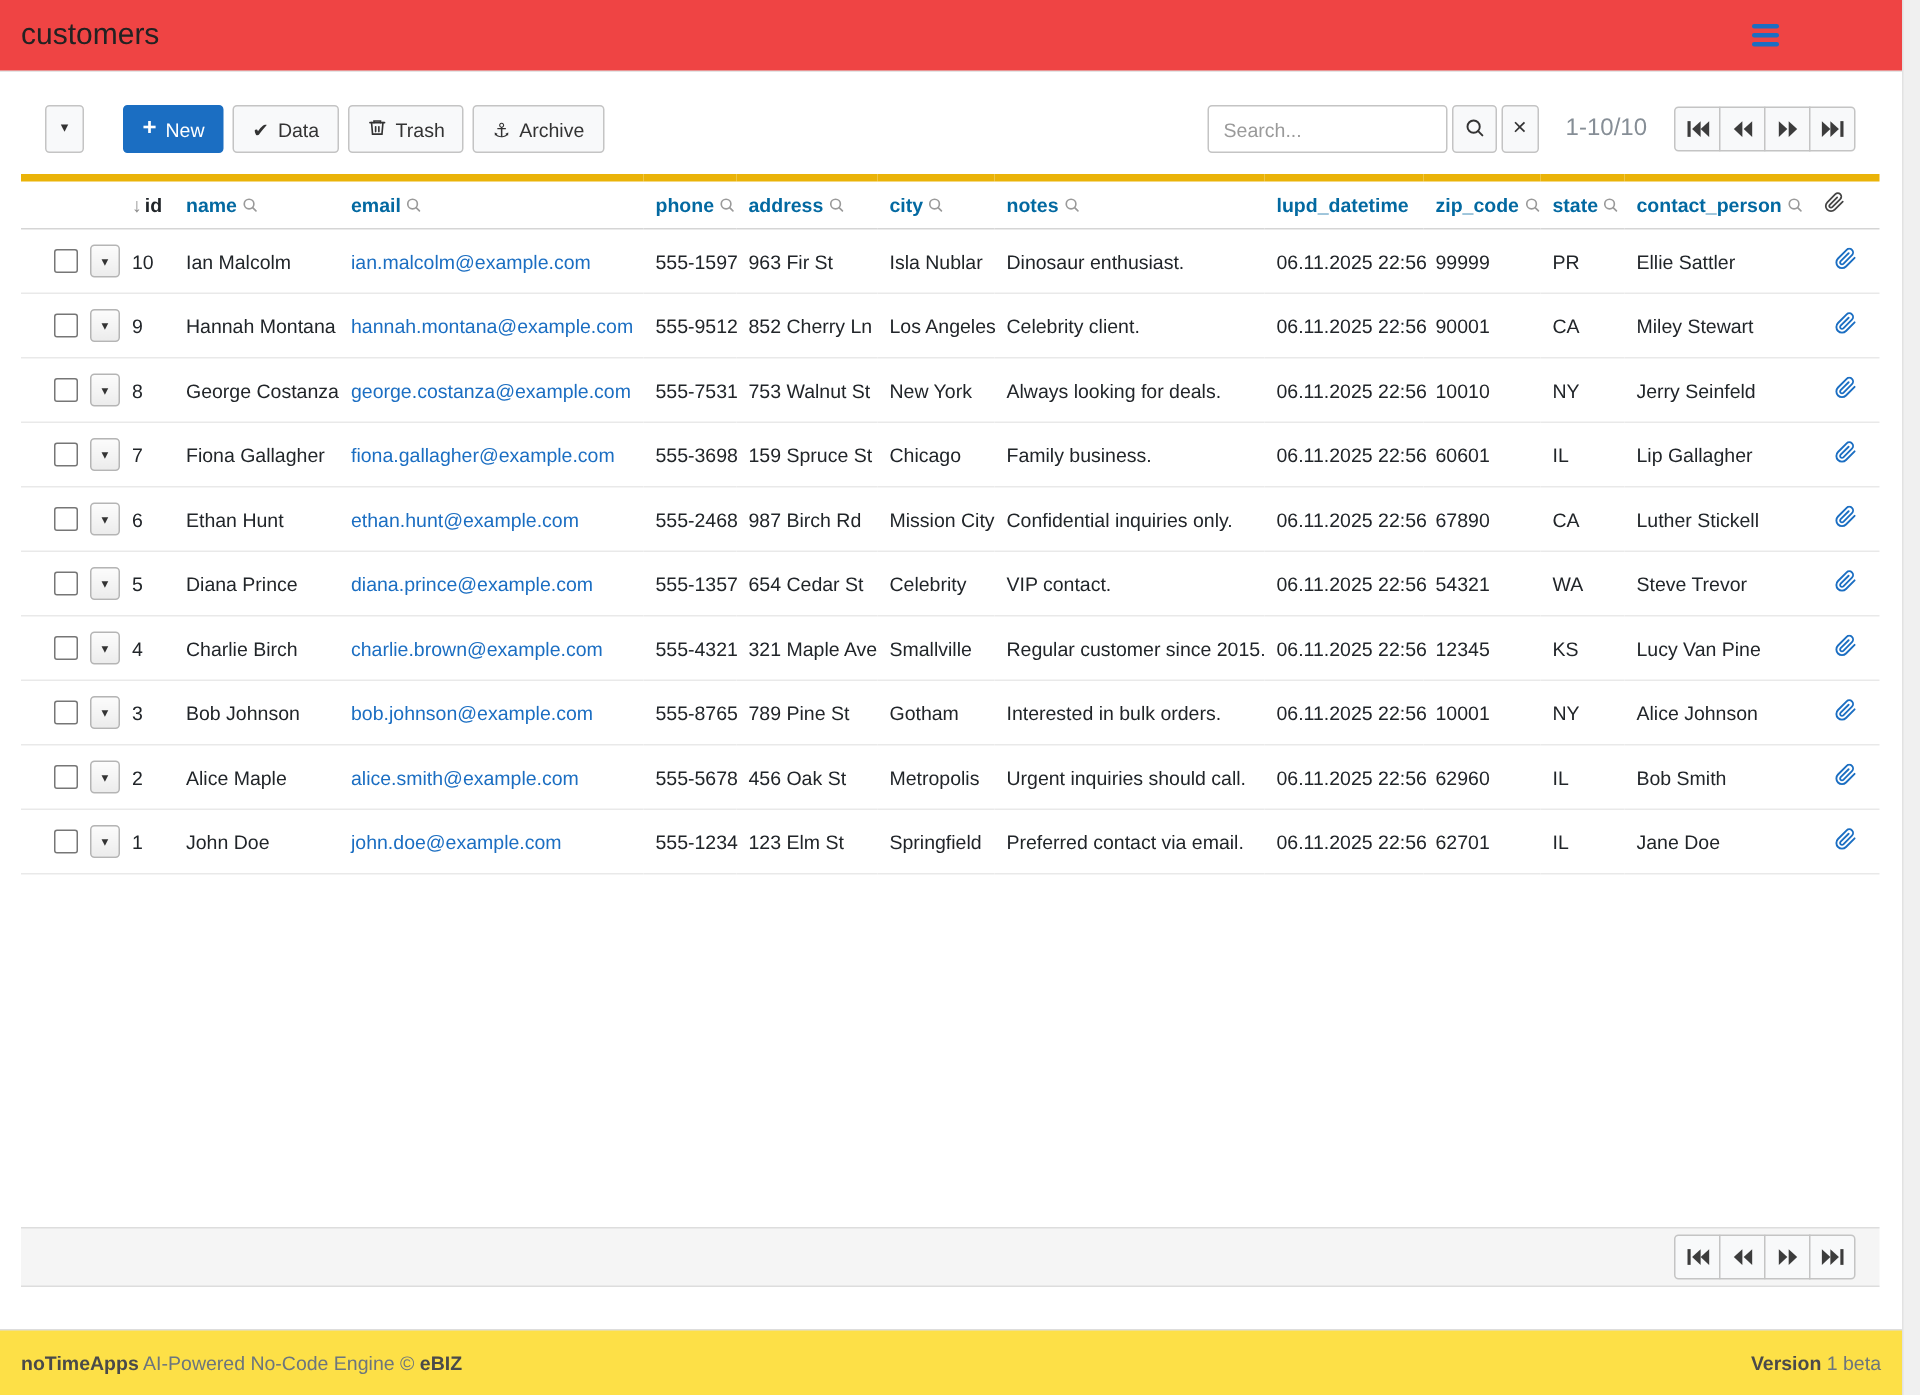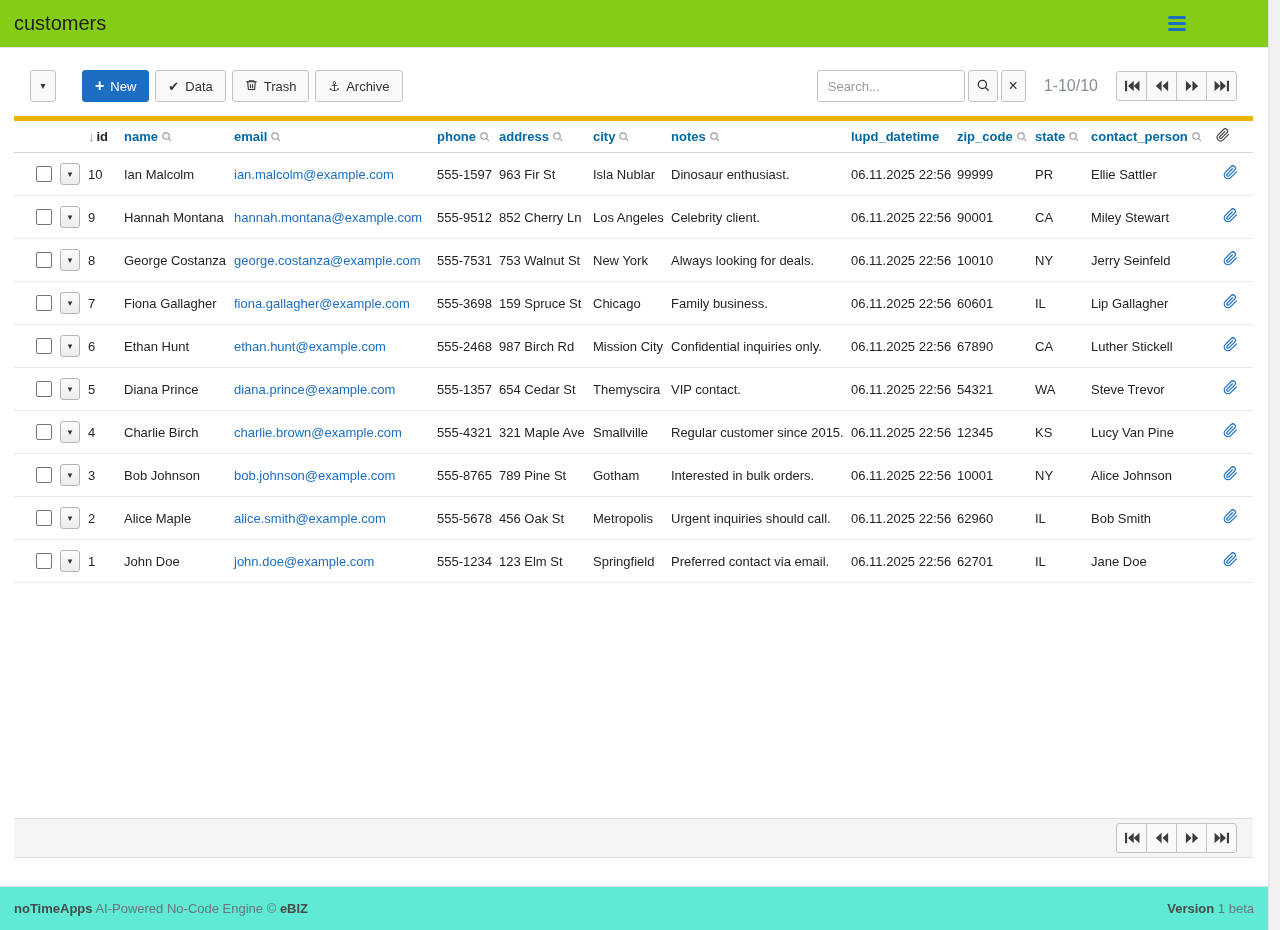--- a/index.html
+++ b/index.html
@@ -8,21 +8,21 @@
     font-family: "Liberation Sans", "DejaVu Sans", sans-serif;
     font-size: 13px; color: #212529; background: #fff;
     display: flex; flex-direction: column; overflow: hidden; position: relative;
   }
   .scroll-track {
     position: absolute; top: 0; right: 0; width: 12px; height: 100%;
     background: #f0f0f0; border-left: 1px solid #e2e2e2; z-index: 10;
   }
   
   .topbar {
-    height: 48px; flex: 0 0 48px; background: #84cc16; border-bottom: 1px solid #e5e5e5;
+    height: 48px; flex: 0 0 48px; background: #ef4444; border-bottom: 1px solid #e5e5e5;
     display: flex; align-items: center; justify-content: space-between; padding: 0 14px;
   }
   .page-title { font-size: 20px; font-weight: 500; color: #222; }
   .menu-btn { background: none; border: none; cursor: pointer; margin-right: 76px; padding: 4px; }
   .menu-btn .bar { display: block; width: 18px; height: 3px; border-radius: 2px; background: #1b6ec2; margin: 3px 0; }
   
   .content { flex: 1 1 auto; padding: 8px 27px 28px 14px; background: #fff; }
   .panel { min-height: 802px; display: flex; flex-direction: column; background: #fff; }
   
   .toolbar { display: flex; align-items: center; padding: 14px 16px; }
@@ -33,21 +33,21 @@
   }
   .btn-primary { background: #1b6ec2; border-color: #1b6ec2; color: #fff; }
   .btn-primary .plus { font-weight: 700; font-size: 16px; line-height: 1; }
   .btn-icon-glyph { font-size: 13px; line-height: 1; }
   .caret-only { width: 26px; padding: 0; justify-content: center; }
   .caret-glyph { font-size: 10px; color: #333; line-height: 1; }
   .tb-left { display: flex; align-items: center; gap: 6px; }
   .tb-left .gap { width: 14px; }
   .tb-right { margin-left: auto; display: flex; align-items: center; }
   .search-input {
-    width: 148px; height: 32px; border: 1px solid #c4c4c4; border-radius: 3px;
+    width: 160px; height: 32px; border: 1px solid #c4c4c4; border-radius: 3px;
     padding: 0 10px; font-size: 13px; font-family: inherit; color: #333; outline: none;
   }
   .search-input::placeholder { color: #9a9a9a; }
   .sq-btn {
     height: 32px; width: 30px; margin-left: 3px; background: #f8f9fa; border: 1px solid #c4c4c4;
     border-radius: 3px; display: inline-flex; align-items: center; justify-content: center; cursor: pointer;
   }
   .sq-btn.narrow { width: 25px; }
   .clear-glyph { font-size: 16px; color: #333; line-height: 1; }
   .range-label { font-size: 16px; color: #868e96; margin: 0 18px; white-space: nowrap; }
@@ -88,21 +88,21 @@
   .clip-cell { text-align: center; }
   .clip-cell svg { stroke: #1b6ec2; cursor: pointer; }
   
   .panel-spacer { flex: 1 1 auto; }
   .panel-footer {
     height: 40px; background: #f5f5f5; border-top: 1px solid #ddd; border-bottom: 1px solid #ddd;
     display: flex; align-items: center; justify-content: flex-end; padding: 0 16px;
   }
   
   .page-footer {
-    flex: 0 0 44px; height: 44px; background: #5eead4; border-top: 1px solid #ddd;
+    flex: 0 0 44px; height: 44px; background: #fde047; border-top: 1px solid #ddd;
     display: flex; align-items: center; justify-content: space-between;
     padding: 0 26px 0 14px; font-size: 13px; color: #6c757d;
   }
   .page-footer b { color: #4a4a4a; }
 </style>
 </head>
 <body>
 
 <div class="scroll-track"></div>
 
@@ -421,21 +421,21 @@
     <td>
       <button class="caret-btn">
                 <span class="caret-glyph">▾</span>
               </button>
     </td>
     <td>5</td>
     <td>Diana Prince</td>
     <td><a href="#" class="email-link">diana.prince@example.com</a></td>
     <td>555-1357</td>
     <td>654 Cedar St</td>
-    <td>Themyscira</td>
+    <td>Celebrity</td>
     <td>VIP contact.</td>
     <td>06.11.2025 22:56</td>
     <td>54321</td>
     <td>WA</td>
     <td>Steve Trevor</td>
     <td class="clip-cell">
       <span>
         <svg width="15" height="15" viewBox="0 0 24 24" fill="none" stroke-width="2" stroke-linecap="round">
                   <path d="M21.44 11.05l-9.19 9.19a6 6 0 0 1-8.49-8.49l9.19-9.19a4 4 0 0 1 5.66 5.66l-9.2 9.19a2 2 0 0 1-2.83-2.83l8.49-8.48"></path>
                 </svg>

